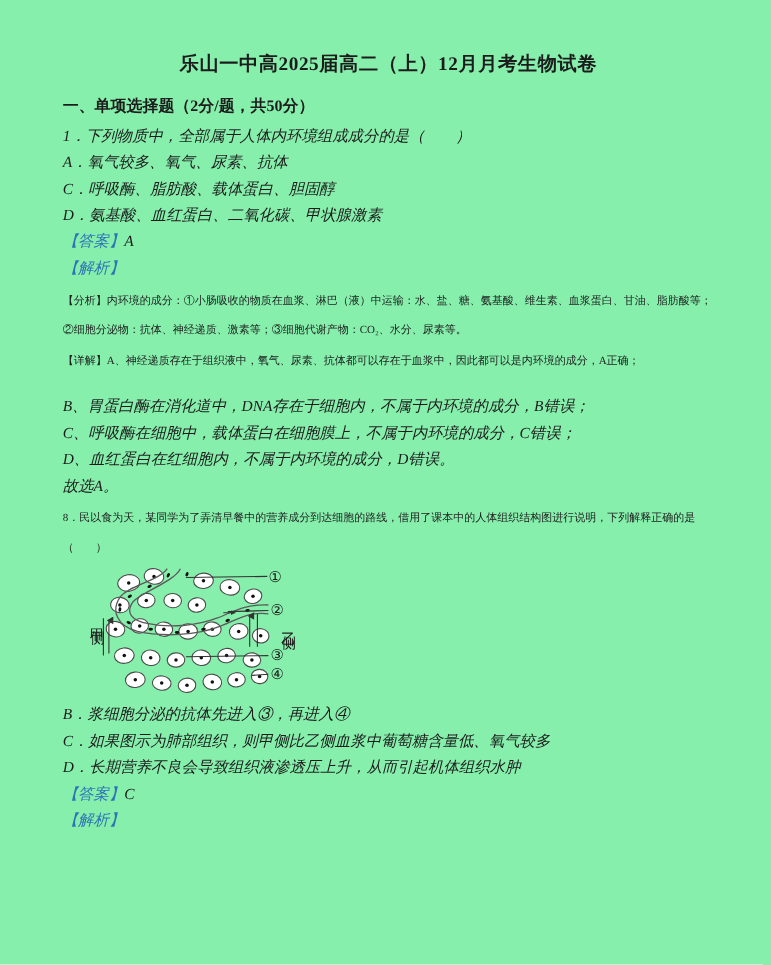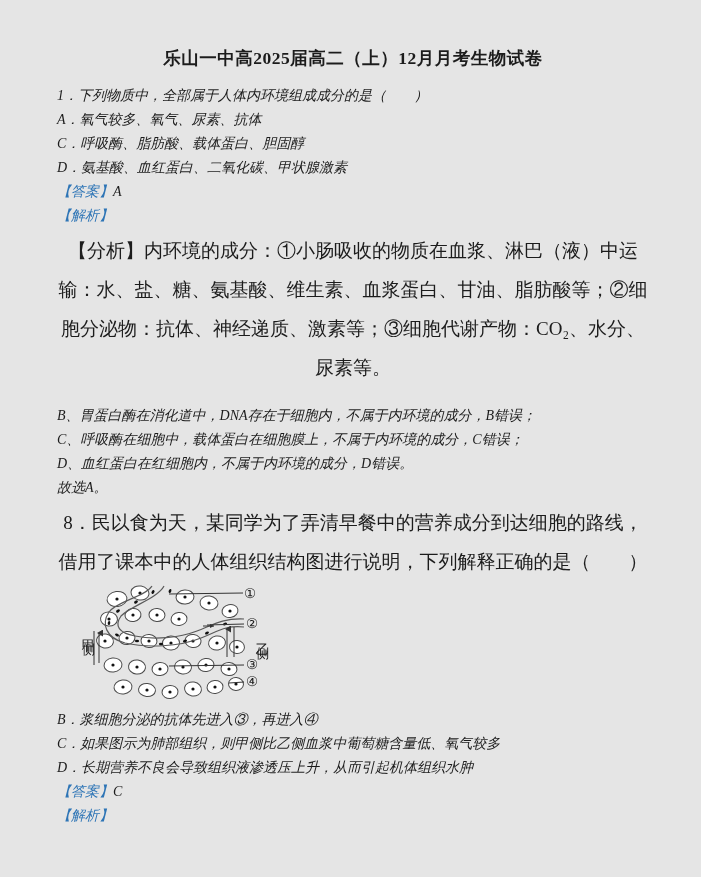--- a/index.html
+++ b/index.html
@@ -1,20 +1,20 @@
 <!DOCTYPE html>
 <html><head>
 <meta charset="utf-8">
 <style>
   * { margin:0; padding:0; box-sizing:border-box; }
   html,body { background:#ffffff; }
   .page {
     position:relative;
     width:701px; height:877px;
-    background:#e5e5e5;
+    background:#86efac;
     font-family:"Liberation Serif","DejaVu Serif",serif;
     color:#1c1c1c;
     padding:46px 52px 20px 57px;
     overflow:hidden;
   }
   .doc-title {
     text-align:center;
     font-size:17.5px;
     font-weight:bold;
     letter-spacing:0.5px;
@@ -26,24 +26,23 @@
     margin-bottom:10px;
   }
   .line {
     font-size:14px;
     line-height:18px;
     margin-bottom:6px;
     white-space:nowrap;
     font-style:italic;
   }
   .para {
-    font-size:19px;
-    line-height:39px;
+    font-size:10px;
+    line-height:27px;
     margin-bottom:1px;
-    text-align:center;
   }
   .blue { color:#2e75b6;text-align:right; }
   .answer-line { margin-top:2px; }
   .figure-wrap {
     position:relative;
     width:292px; height:118px;
     margin:4px 0 8px 0;
   }
   .figure-wrap svg { position:absolute; left:0; top:0; }
   .fig-label {
@@ -58,34 +57,36 @@
     letter-spacing:3px;
   }
 </style>
 </head>
 <body>
 
 <div class="page">
 
   <div class="doc-title">乐山一中高2025届高二（上）12月月考生物试卷</div>
 
+  <div class="section-header">一、单项选择题（2分/题，共50分）</div>
 
   <div class="line">1．下列物质中，全部属于人体内环境组成成分的是（　　）</div>
   <div class="line">A．氧气较多、氧气、尿素、抗体</div>
   <div class="line">C．呼吸酶、脂肪酸、载体蛋白、胆固醇</div>
   <div class="line">D．氨基酸、血红蛋白、二氧化碳、甲状腺激素</div>
 
   <div class="line answer-line">
     <span class="blue">【答案】</span><span>A</span>
   </div>
   <div class="line">
     <span class="blue">【解析】</span>
   </div>
 
   <div class="para">【分析】内环境的成分：①小肠吸收的物质在血浆、淋巴（液）中运输：水、盐、糖、氨基酸、维生素、血浆蛋白、甘油、脂肪酸等；②细胞分泌物：抗体、神经递质、激素等；③细胞代谢产物：CO₂、水分、尿素等。</div>
+  <div class="para">【详解】A、神经递质存在于组织液中，氧气、尿素、抗体都可以存在于血浆中，因此都可以是内环境的成分，A正确；</div>
   <div class="line" style="margin-top:20px">B、胃蛋白酶在消化道中，DNA存在于细胞内，不属于内环境的成分，B错误；</div>
   <div class="line">C、呼吸酶在细胞中，载体蛋白在细胞膜上，不属于内环境的成分，C错误；</div>
   <div class="line">D、血红蛋白在红细胞内，不属于内环境的成分，D错误。</div>
   <div class="line">故选A。</div>
 
   <div class="para" style="margin-top:3px">8．民以食为天，某同学为了弄清早餐中的营养成分到达细胞的路线，借用了课本中的人体组织结构图进行说明，下列解释正确的是（　　）</div>
 
   <div class="figure-wrap">
     <svg width="292" height="118" viewBox="0 0 292 118">
       <defs>

